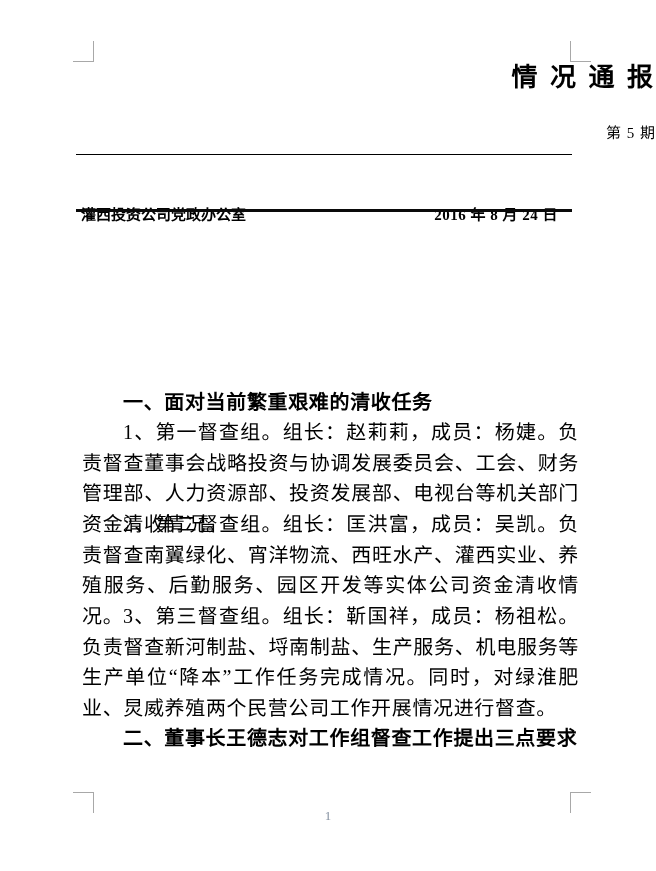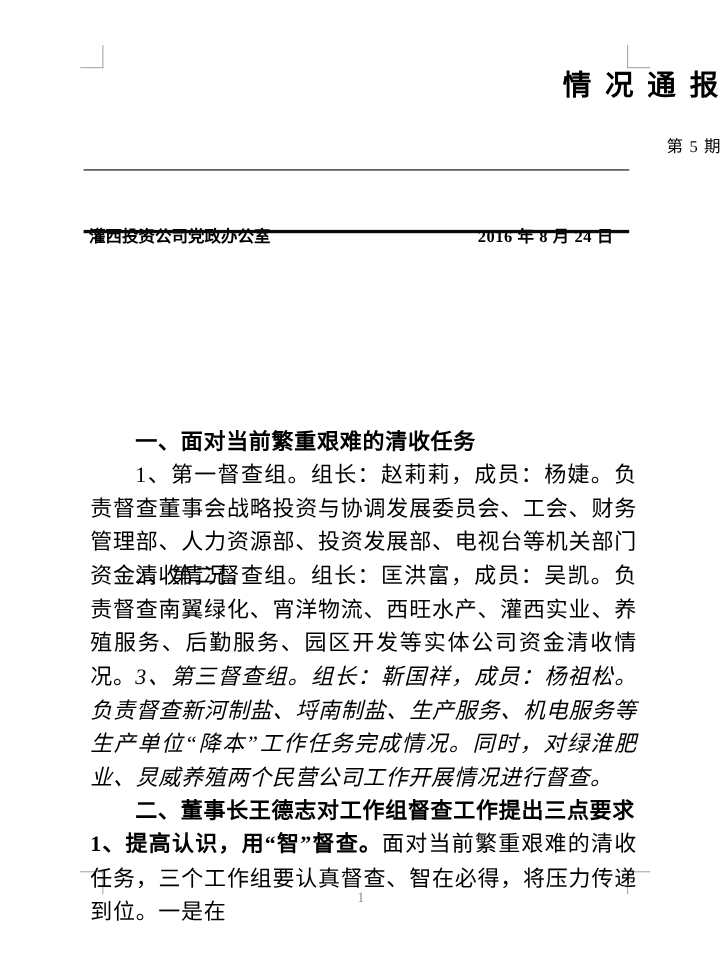--- a/index.html
+++ b/index.html
@@ -81,21 +81,21 @@
     text-align: justify;
     margin: 0;
   }
   .indent { text-indent: 2.05em; }
   .bold { font-weight: bold; }
 
   .p1 { top: 234px; }
   .h1 { top: 387px; }
   .p2 { top: 417px; }
   .p3 { top: 509px; }
-  .p4 { top: 601px; font-style: italic; }
+  .p4 { top: 601px; }
   .h2 { top: 723px; }
   .p5 { top: 753px; }
 
   .page-number {
     position: absolute;
     left: 0; right: 0;
     top: 808px;
     text-align: center;
     font-size: 13px;
     color: #8590a0;
@@ -127,17 +127,16 @@
   <p class="bodytext indent bold h1">一、面对当前繁重艰难的清收任务</p>
 
   <p class="bodytext indent p2">1、第一督查组。组长：赵莉莉，成员：杨婕。负责督查董事会战略投资与协调发展委员会、工会、财务管理部、人力资源部、投资发展部、电视台等机关部门资金清收情况。</p>
 
   <p class="bodytext indent p3">2、第二督查组。组长：匡洪富，成员：吴凯。负责督查南翼绿化、宵洋物流、西旺水产、灌西实业、养殖服务、后勤服务、园区开发等实体公司资金清收情况。</p>
 
   <p class="bodytext indent p4">3、第三督查组。组长：靳国祥，成员：杨祖松。负责督查新河制盐、埒南制盐、生产服务、机电服务等生产单位“降本”工作任务完成情况。同时，对绿淮肥业、炅威养殖两个民营公司工作开展情况进行督查。</p>
 
   <p class="bodytext indent bold h2">二、董事长王德志对工作组督查工作提出三点要求</p>
 
-  <p class="bodytext p5"><span class="bold">1、提高认识，用“智”督查。</span><span>面对当前繁重艰难的清收任务，三个工作组要认真督查、智在必得，将压力传递到位。一是在</span></p>
 
   <div class="page-number">1</div>
 
 </div>
 
 </body></html>

